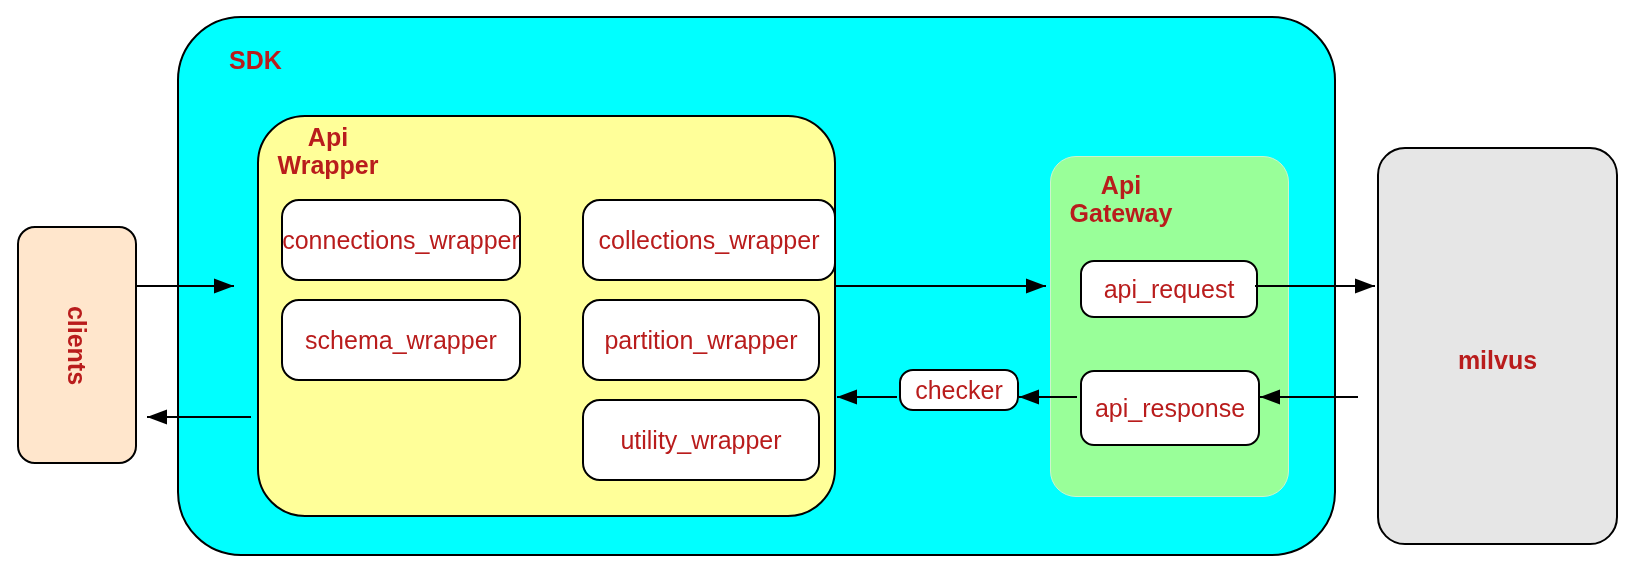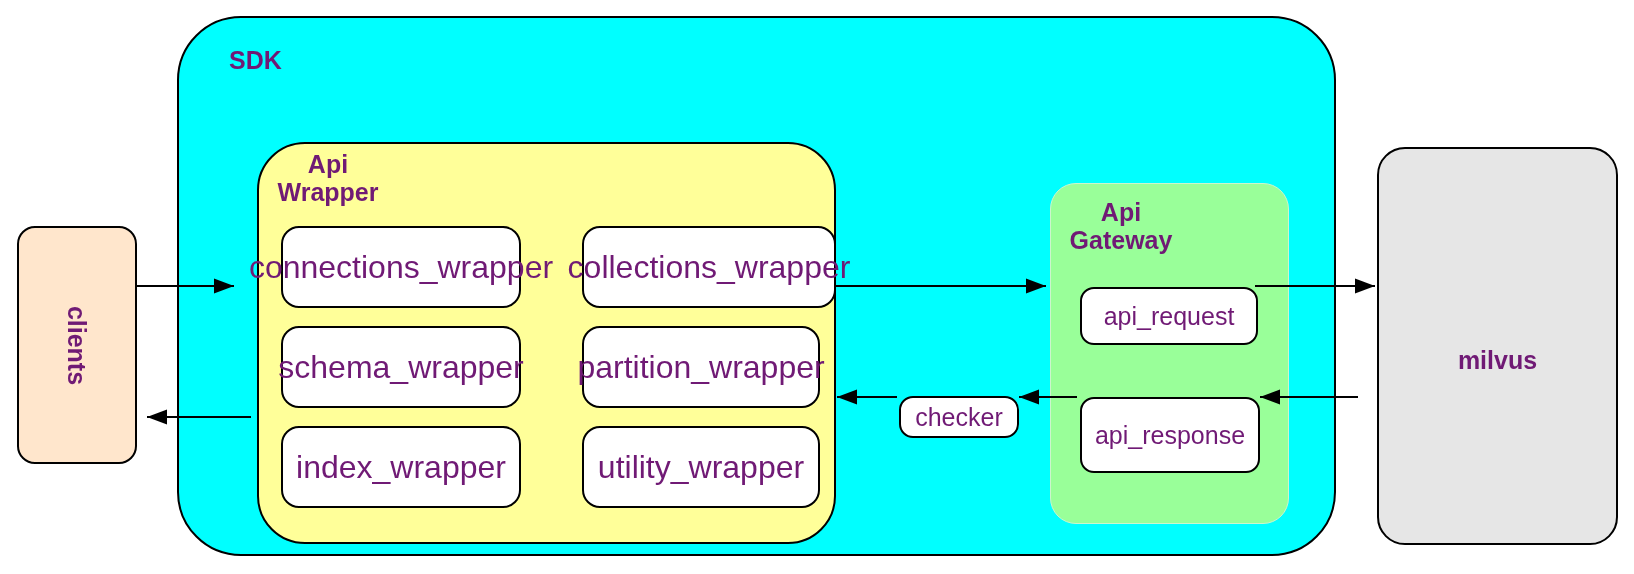--- a/index.html
+++ b/index.html
@@ -1,37 +1,37 @@
 <!DOCTYPE html>
 <html><head>
 <meta charset="utf-8">
 <style>
   html,body{margin:0;padding:0;background:#ffffff;}
   #canvas{
     position:relative;
     width:1634px;height:574px;
     background:#ffffff;
     font-family:"Liberation Sans", sans-serif;
-    color:#701a75;
+    color:#b91c1c;
     overflow:hidden;
   }
-  .abs{position:absolute;box-sizing:border-box;margin-top:27px;}
+  .abs{position:absolute;box-sizing:border-box;}
   .node{
     position:absolute;box-sizing:border-box;
     border:2px solid #000;
     display:flex;align-items:center;justify-content:center;
   }
   
   .sdk{left:177px;top:16px;width:1159px;height:540px;border-radius:64px;background:#00FFFF;}
   .clients{left:17px;top:226px;width:120px;height:238px;border-radius:18px;background:#FFE6CC;}
   .milvus{left:1377px;top:147px;width:241px;height:398px;border-radius:28px;background:#E6E6E6;}
   .apiwrapper{left:78px;top:97px;width:579px;height:402px;border-radius:48px;background:#FFFF99;}
   .gateway{left:871px;top:138px;width:239px;height:341px;border-radius:26px;background:#99FF99;border:1px solid #ccf5cc;}
   
-  .wbox{background:#fff;border-radius:18px;font-size:32px;}
+  .wbox{background:#fff;border-radius:18px;font-size:25px;}
   .m1{left:22px;top:82px;width:240px;height:82px;}
   .m2{left:323px;top:82px;width:254px;height:82px;}
   .m3{left:22px;top:182px;width:240px;height:82px;}
   .m4{left:323px;top:182px;width:238px;height:82px;}
   .m5{left:22px;top:282px;width:240px;height:82px;}
   .m6{left:323px;top:282px;width:238px;height:82px;}
   .checker{left:720px;top:351px;width:120px;height:42px;border-radius:14px;background:#fff;font-size:25px;}
   .req{left:29px;top:103px;width:178px;height:58px;border-radius:14px;background:#fff;font-size:25px;}
   .resp{left:29px;top:213px;width:180px;height:76px;border-radius:14px;background:#fff;font-size:25px;}
   
@@ -63,23 +63,20 @@
         <span>connections_wrapper</span>
       </div>
       <div class="node wbox m2">
         <span>collections_wrapper</span>
       </div>
       <div class="node wbox m4">
         <span>partition_wrapper</span>
       </div>
       <div class="node wbox m3">
         <span>schema_wrapper</span>
-      </div>
-      <div class="node wbox m5">
-        <span>index_wrapper</span>
       </div>
       <div class="node wbox m6">
         <span>utility_wrapper</span>
       </div>
     </div>
 
     <div class="node checker abs">
       <span>checker</span>
     </div>
 

